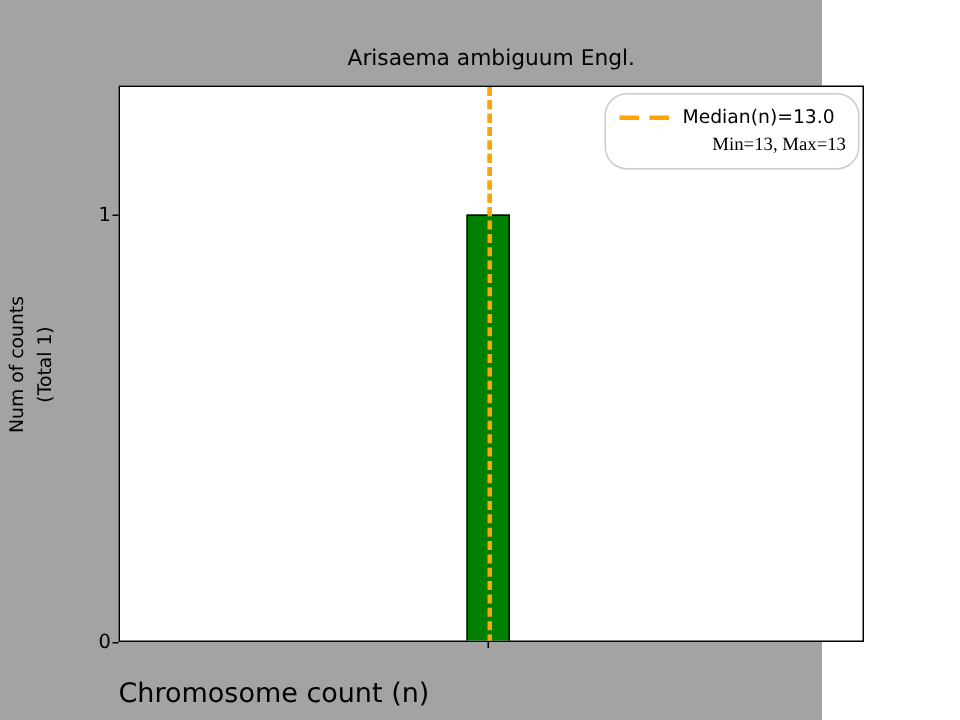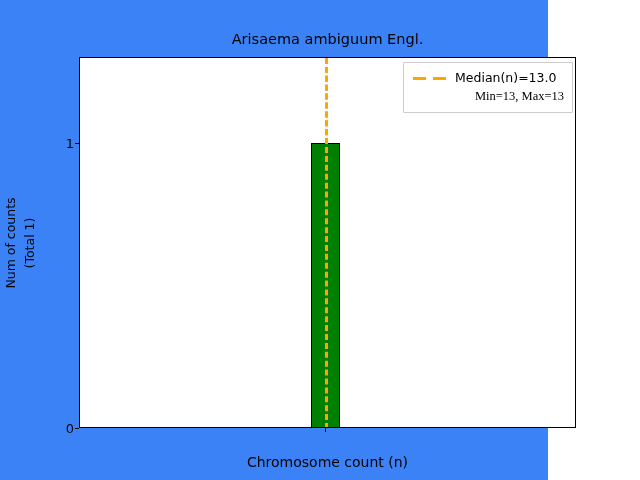--- a/index.html
+++ b/index.html
@@ -12,21 +12,21 @@
     height: 480px;
     overflow: hidden;
     font-family: "DejaVu Sans", sans-serif;
     color: #000000;
   }
 
   #figure {
     position: relative;
     width: 548px;
     height: 480px;
-    background: #3b82f6;
+    background: #a3a3a3;
   }
 
   
   #chart-title {
     position: absolute;
     left: 79px;
     top: 30px;
     width: 497px;
     text-align: center;
     font-size: 14.5px;
@@ -111,22 +111,21 @@
     width: 497px;
     height: 14px;
   }
 
   
   #xlabel {
     position: absolute;
     left: 79px;
     top: 455px;
     width: 497px;
-    text-align: center;
-    font-size: 14px;
+    font-size: 18px;
     line-height: 15px;
     white-space: nowrap;
   }
 
   #ylabel-wrap {
     position: absolute;
     left: 0px;
     top: 57px;
     width: 40px;
     height: 371px;
@@ -145,21 +144,21 @@
   #ylabel .yl-line { display: block; }
 
   
   #legend {
     position: absolute;
     left: 403px;
     top: 62px;
     width: 170px;
     box-sizing: border-box;
     border: 1px solid #cccccc;
-    border-radius: 1px;
+    border-radius: 15px;
     background: #ffffff;
     padding: 5px 8px 6px 8px;
   }
   .legend-row {
     display: flex;
     align-items: center;
     height: 19px;
   }
   .legend-sample {
     width: 36px;

